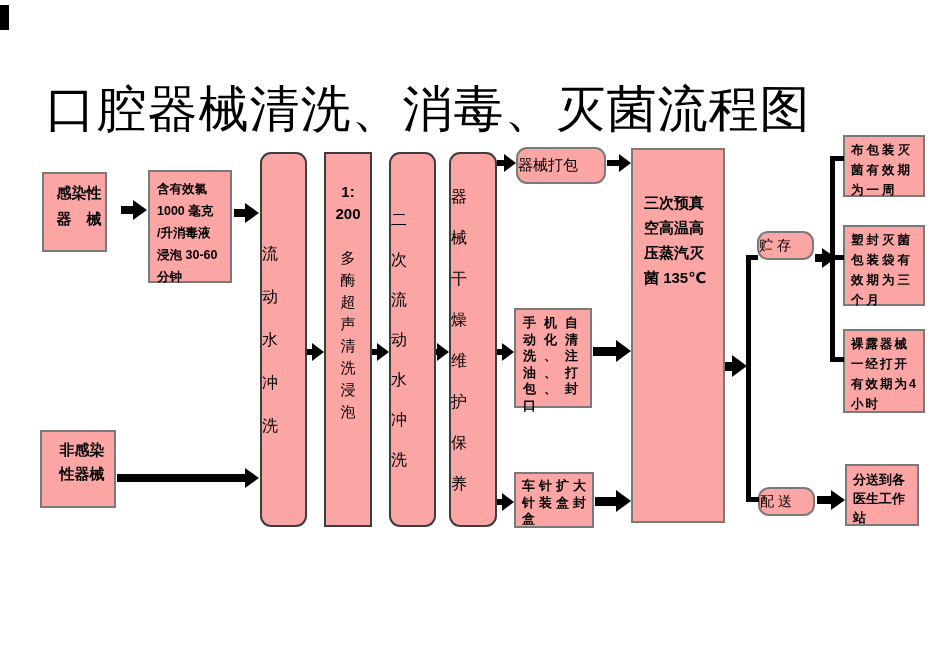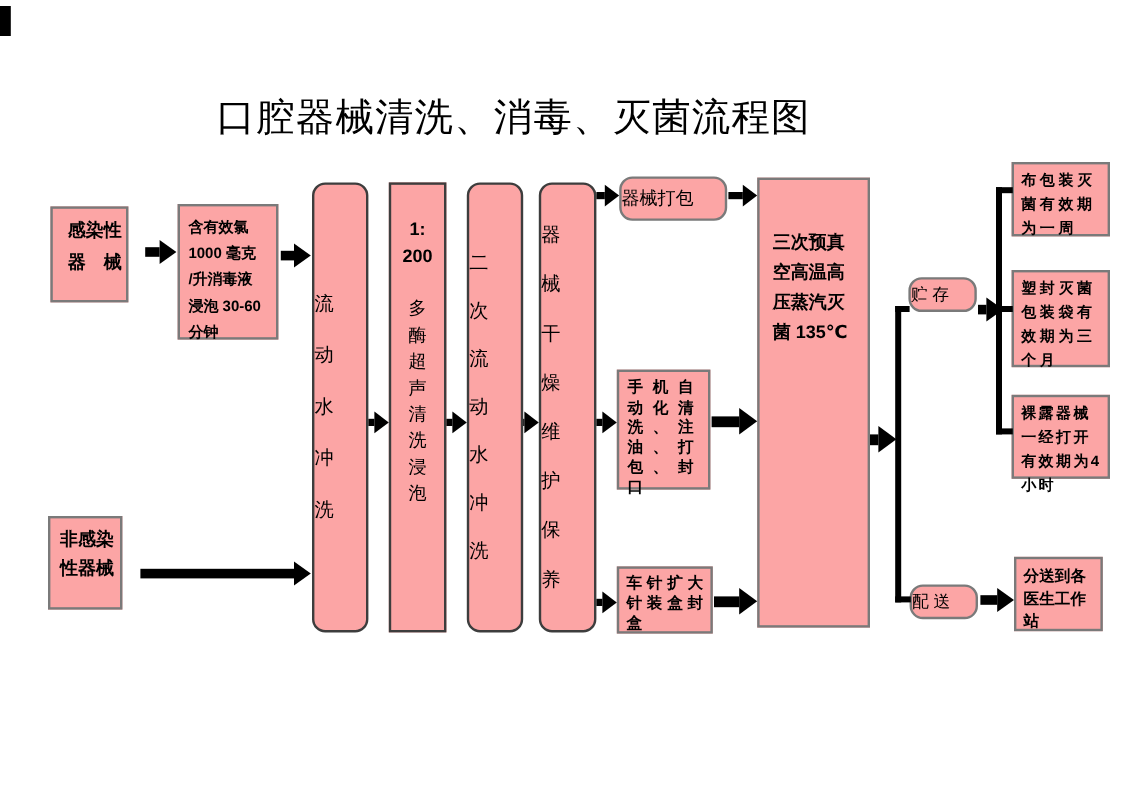--- a/index.html
+++ b/index.html
@@ -3,48 +3,48 @@
 <meta charset="utf-8">
 <style>
   html,body{margin:0;padding:0;background:#ffffff;}
   .canvas{
     position:relative;width:950px;height:672px;background:#ffffff;overflow:hidden;
     font-family:"Liberation Sans","DejaVu Sans",sans-serif;color:#000;
   }
   .title{
     position:absolute;left:0;top:76px;width:856px;margin:0;text-align:center;
     font-family:"Liberation Serif","DejaVu Serif",serif;font-weight:400;
-    font-size:32px;letter-spacing:1px;color:#000;
+    font-size:50px;letter-spacing:1px;color:#000;
   }
   .corner-mark{position:absolute;left:0;top:5px;width:9px;height:25px;background:#000;}
   .box{
     position:absolute;box-sizing:border-box;background:#fca5a5;border:2px solid #7a7a7a;
     white-space:pre-line;color:#000;
   }
   .box--dark{border-color:#3d3d3d;}
   .flexc{display:flex;align-items:center;justify-content:flex-start;text-align:center;border-radius:11px;}
   
   #b-infectious{left:42px;top:172px;width:65px;height:80px;font-weight:bold;font-size:15px;line-height:26px;padding:6px 0 0 9px;text-align:center;}
   #b-chlorine{left:148px;top:170px;width:84px;height:113px;font-weight:bold;font-size:12.5px;line-height:22px;padding:6px 0 0 7px;}
-  #b-noninfectious{left:40px;top:430px;width:62px;height:78px;font-weight:bold;font-size:15px;line-height:24px;padding:6px 0 0 8px;}
+  #b-noninfectious{left:40px;top:430px;width:76px;height:78px;font-weight:bold;font-size:15px;line-height:24px;padding:6px 0 0 8px;text-align:center;}
   #b-rinse1{left:260px;top:152px;width:47px;height:375px;font-size:16px;line-height:43px;}
   #b-enzyme{left:324px;top:152px;width:48px;height:375px;font-size:15px;line-height:22px;text-align:center;padding-top:5px;}
   #b-enzyme .num{font-weight:bold;display:block;white-space:pre-line;}
   #b-enzyme .chars{display:block;white-space:pre-line;}
   #b-rinse2{left:389px;top:152px;width:47px;height:375px;font-size:16px;line-height:40px;}
   #b-dry{left:449px;top:152px;width:48px;height:375px;font-size:16px;line-height:41px;}
   #b-packing{left:516px;top:147px;width:90px;height:37px;font-size:15px;}
   #b-handpiece{left:514px;top:308px;width:78px;height:100px;font-weight:bold;font-size:13px;line-height:16.5px;letter-spacing:8px;padding:5px 0 0 7px;}
   #b-burs{left:514px;top:472px;width:80px;height:56px;font-weight:bold;font-size:13px;line-height:16.5px;letter-spacing:4px;padding:4px 0 0 6px;}
   #b-sterilize{left:631px;top:148px;width:94px;height:375px;font-weight:bold;font-size:15px;line-height:25px;padding:40px 0 0 11px;}
   #b-storage{left:757px;top:231px;width:57px;height:29px;font-size:14px;}
   #b-delivery{left:758px;top:487px;width:57px;height:29px;font-size:14px;}
   #b-cloth{left:843px;top:135px;width:82px;height:62px;font-weight:bold;font-size:12.5px;line-height:20px;letter-spacing:3px;padding:3px 0 0 6px;}
   #b-plastic{left:843px;top:225px;width:82px;height:81px;font-weight:bold;font-size:12.5px;line-height:20px;letter-spacing:3px;padding:3px 0 0 6px;}
-  #b-exposed{left:843px;top:329px;width:82px;height:70px;font-weight:bold;font-size:12.5px;line-height:20px;letter-spacing:2px;padding:3px 0 4px 6px;}
+  #b-exposed{left:843px;top:329px;width:82px;height:84px;font-weight:bold;font-size:12.5px;line-height:20px;letter-spacing:2px;padding:3px 0 4px 6px;}
   #b-workstation{left:845px;top:464px;width:74px;height:62px;font-weight:bold;font-size:13px;line-height:19px;padding:4px 0 0 6px;}
   
   .arrow{position:absolute;display:flex;align-items:center;}
   .arrow .shaft{flex:1 1 auto;background:#000;}
   .arrow .head{width:0;height:0;border-style:solid;border-color:transparent;border-left-color:#000;border-right-width:0;flex:0 0 auto;}
   .ar-s{height:18px;} .ar-s .shaft{height:6px;} .ar-s .head{border-top-width:9px;border-bottom-width:9px;border-left-width:12px;}
   .ar-m{height:20px;} .ar-m .shaft{height:8px;} .ar-m .head{border-top-width:10px;border-bottom-width:10px;border-left-width:14px;}
   .ar-t{height:22px;} .ar-t .shaft{height:9px;} .ar-t .head{border-top-width:11px;border-bottom-width:11px;border-left-width:15px;}
   #a-inf-chl{left:121px;top:200px;width:26px;}
   #a-chl-rinse1{left:234px;top:203px;width:25px;}

